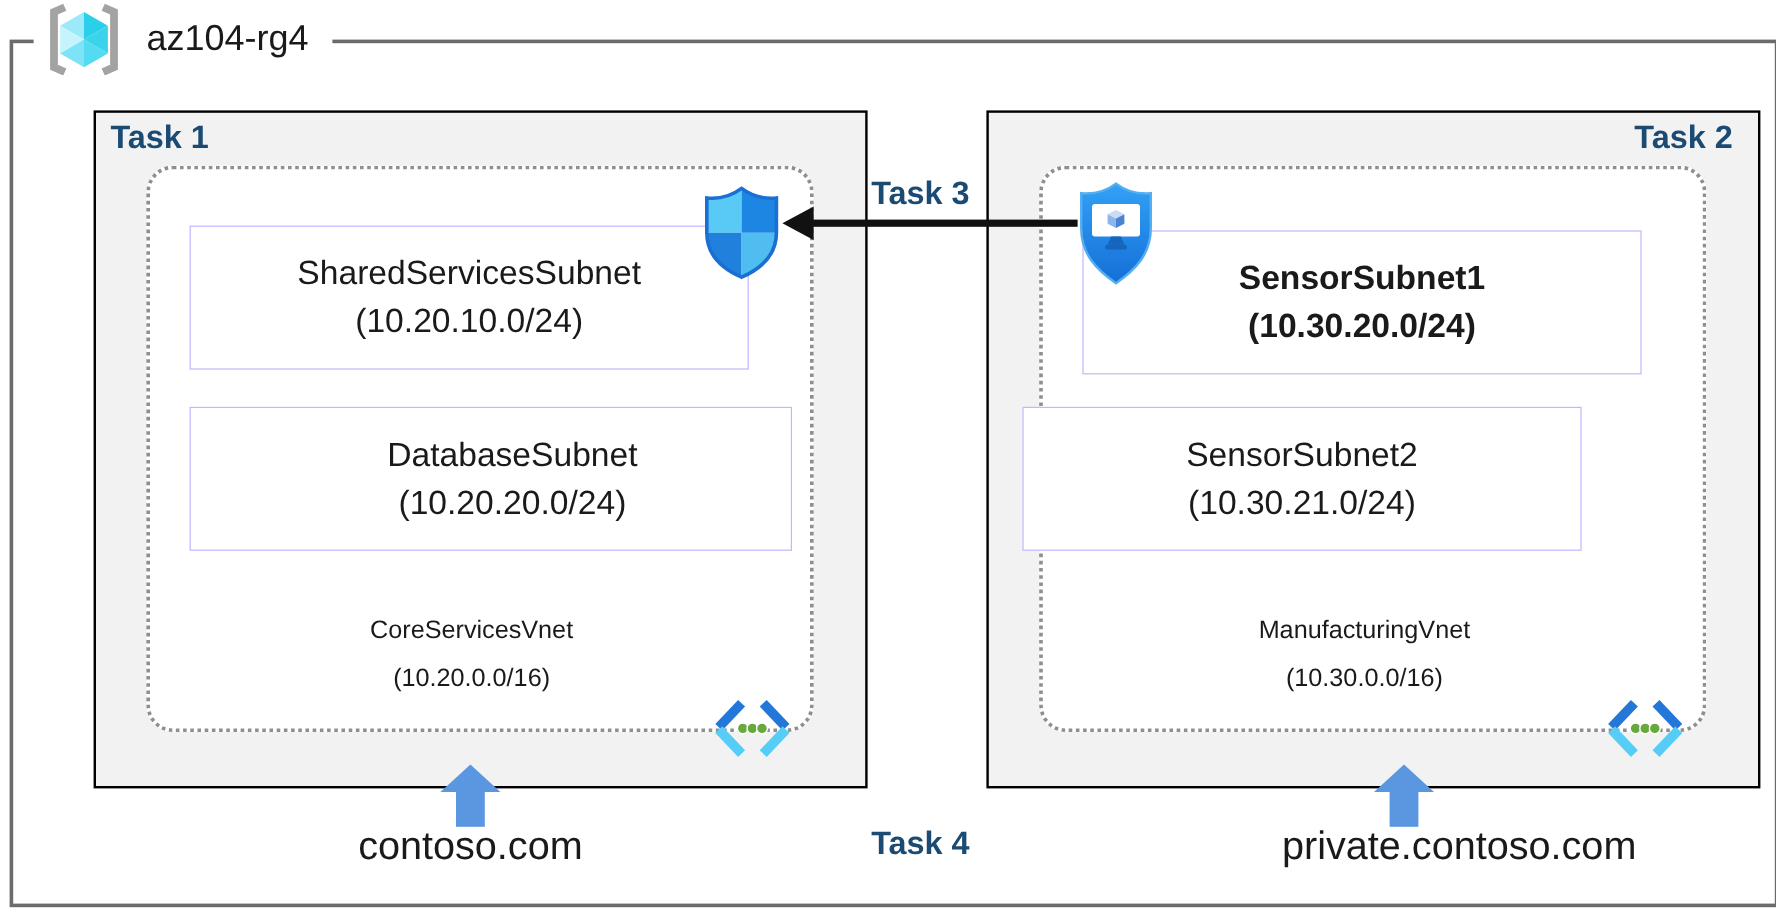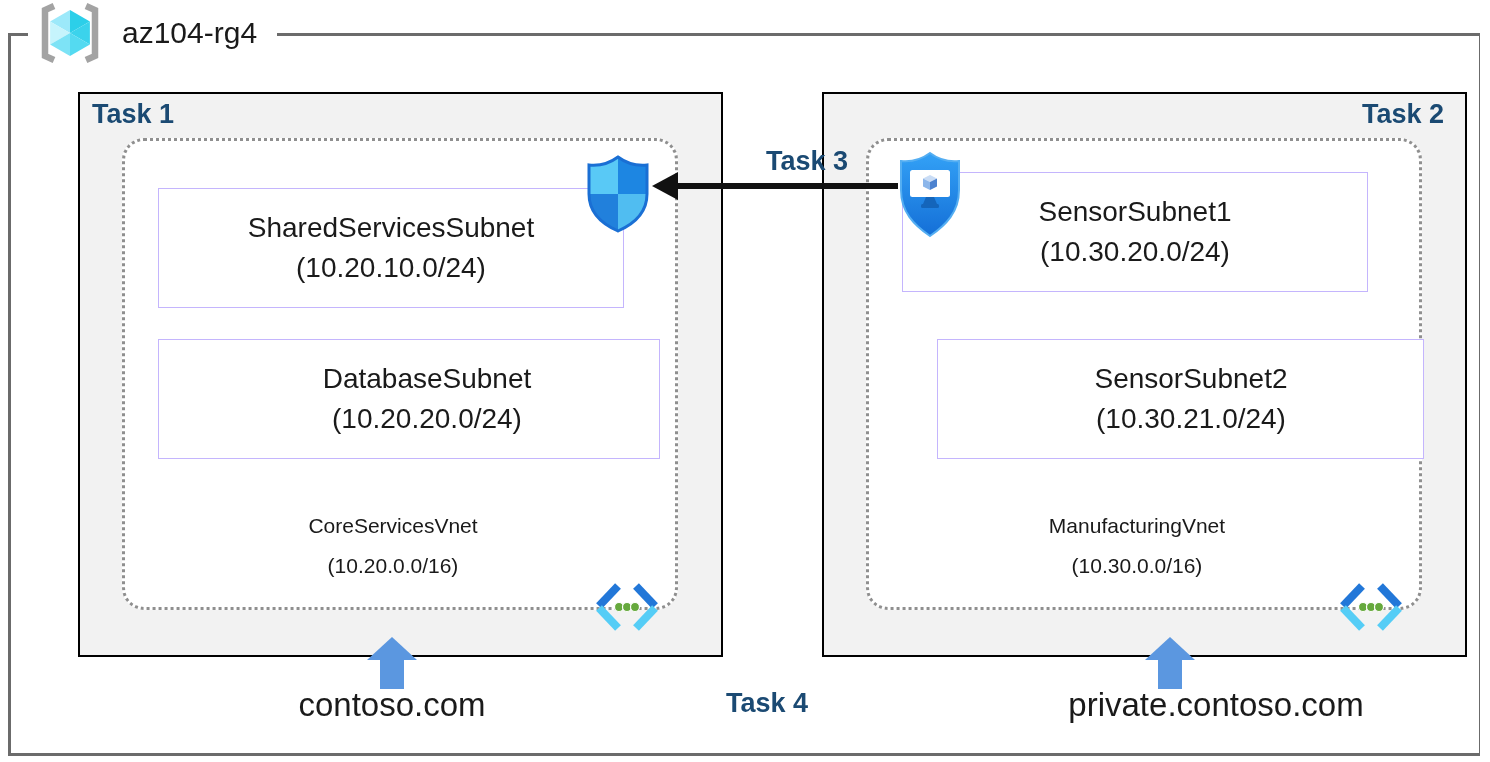--- a/index.html
+++ b/index.html
@@ -79,43 +79,43 @@
     <line x1="63" y1="26" x2="44" y2="46" stroke="#55cdf6" stroke-width="8"></line>
     <circle cx="27" cy="25" r="4.5" fill="#66a93d" stroke="#ffffff" stroke-width="1.2"></circle>
     <circle cx="35" cy="25" r="4.5" fill="#66a93d" stroke="#ffffff" stroke-width="1.2"></circle>
     <circle cx="43" cy="25" r="4.5" fill="#66a93d" stroke="#ffffff" stroke-width="1.2"></circle>
   </svg>
 
   <div class="task-box right"></div>
   <div class="task-label" style="left:1244px;top:99px;width:200px;text-align:right;">Task 2</div>
   <div class="vnet-dotted" style="left:866px;top:138px;"></div>
 
-  <div class="subnet-box" style="left:902px;top:172px;">
+  <div class="subnet-box" style="left:902px;top:192px;font-weight:bold;">
     <div class="subnet-name">SensorSubnet1</div>
     <div class="subnet-cidr">(10.30.20.0/24)</div>
   </div>
-  <div class="subnet-box" style="left:937px;top:339px;padding-left:21px;">
+  <div class="subnet-box" style="left:852px;top:339px;">
     <div class="subnet-name">SensorSubnet2</div>
     <div class="subnet-cidr">(10.30.21.0/24)</div>
   </div>
   <div class="vnet-name-block" style="left:902px;top:506px;">
     <div>ManufacturingVnet</div>
     <div>(10.30.0.0/16)</div>
   </div>
   <svg class="icon-abs" style="left:1336px;top:582px;" width="70" height="50" viewBox="0 0 70 50">
     <line x1="26" y1="4" x2="7" y2="24" stroke="#2277d8" stroke-width="8"></line>
     <line x1="7" y1="26" x2="26" y2="46" stroke="#55cdf6" stroke-width="8"></line>
     <line x1="44" y1="4" x2="63" y2="24" stroke="#2277d8" stroke-width="8"></line>
     <line x1="63" y1="26" x2="44" y2="46" stroke="#55cdf6" stroke-width="8"></line>
     <circle cx="27" cy="25" r="4.5" fill="#66a93d" stroke="#ffffff" stroke-width="1.2"></circle>
     <circle cx="35" cy="25" r="4.5" fill="#66a93d" stroke="#ffffff" stroke-width="1.2"></circle>
     <circle cx="43" cy="25" r="4.5" fill="#66a93d" stroke="#ffffff" stroke-width="1.2"></circle>
   </svg>
 
-  <div class="mid-label" style="left:742px;top:146px;">Task 3</div>
+  <div class="mid-label" style="left:702px;top:146px;">Task 3</div>
   <div class="t3-head"></div>
   <div class="t3-line"></div>
 
   <svg class="icon-abs" style="left:584px;top:154px;" width="68" height="80" viewBox="0 0 68 80">
     <defs>
       <clipPath id="shieldClip">
         <path d="M34 3 C42 9 53 12 63 11 L63 40 C63 59 50 70 34 77 C18 70 5 59 5 40 L5 11 C15 12 26 9 34 3 Z"></path>
       </clipPath>
     </defs>
     <g clip-path="url(#shieldClip)">

